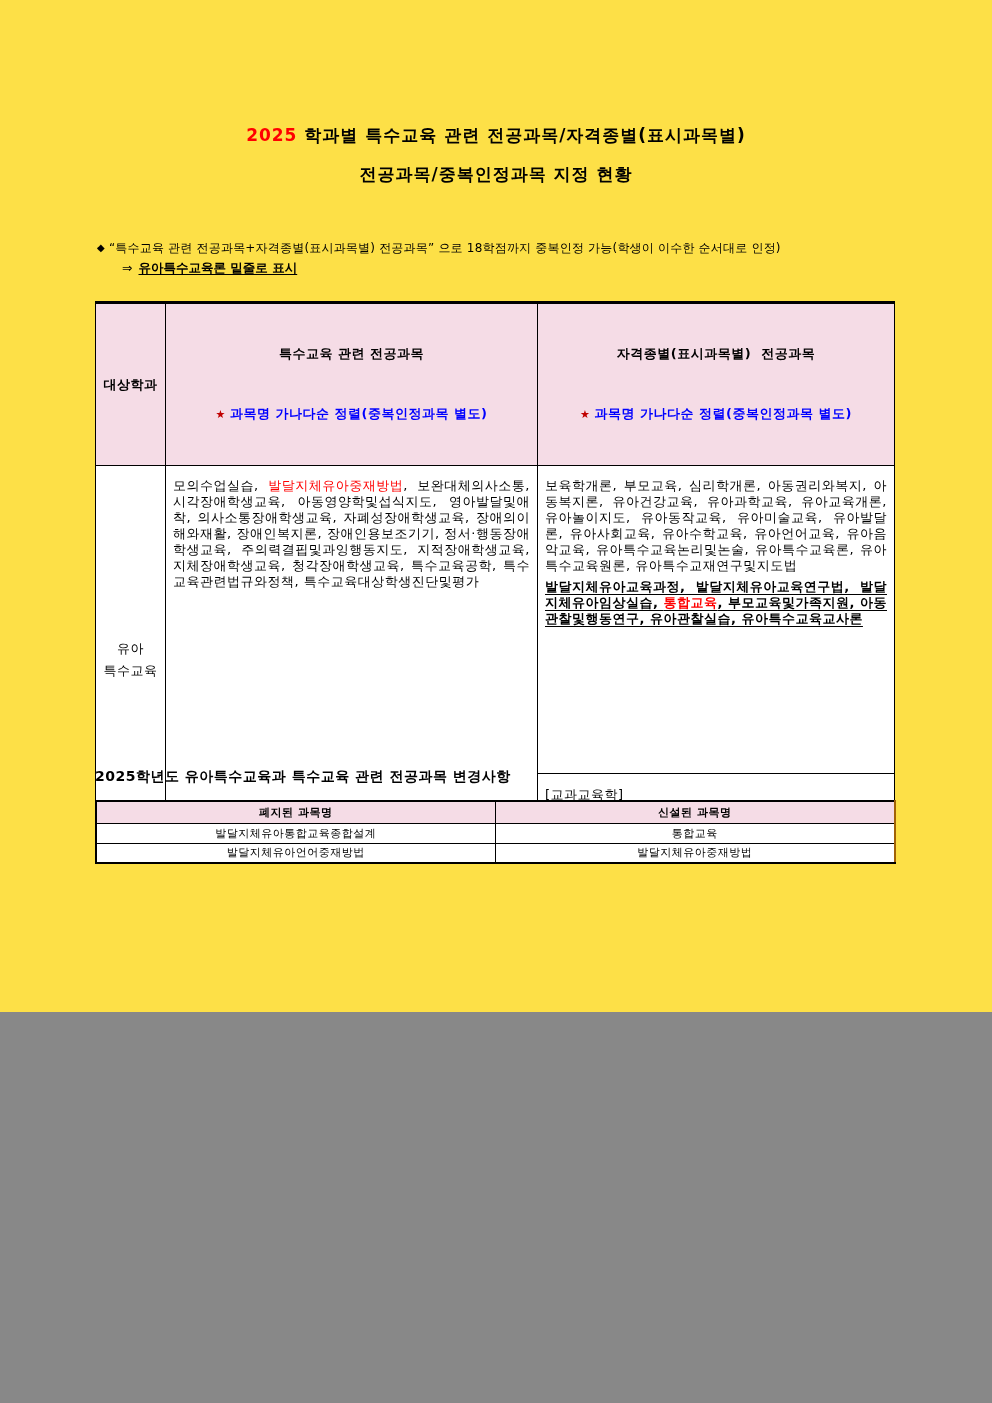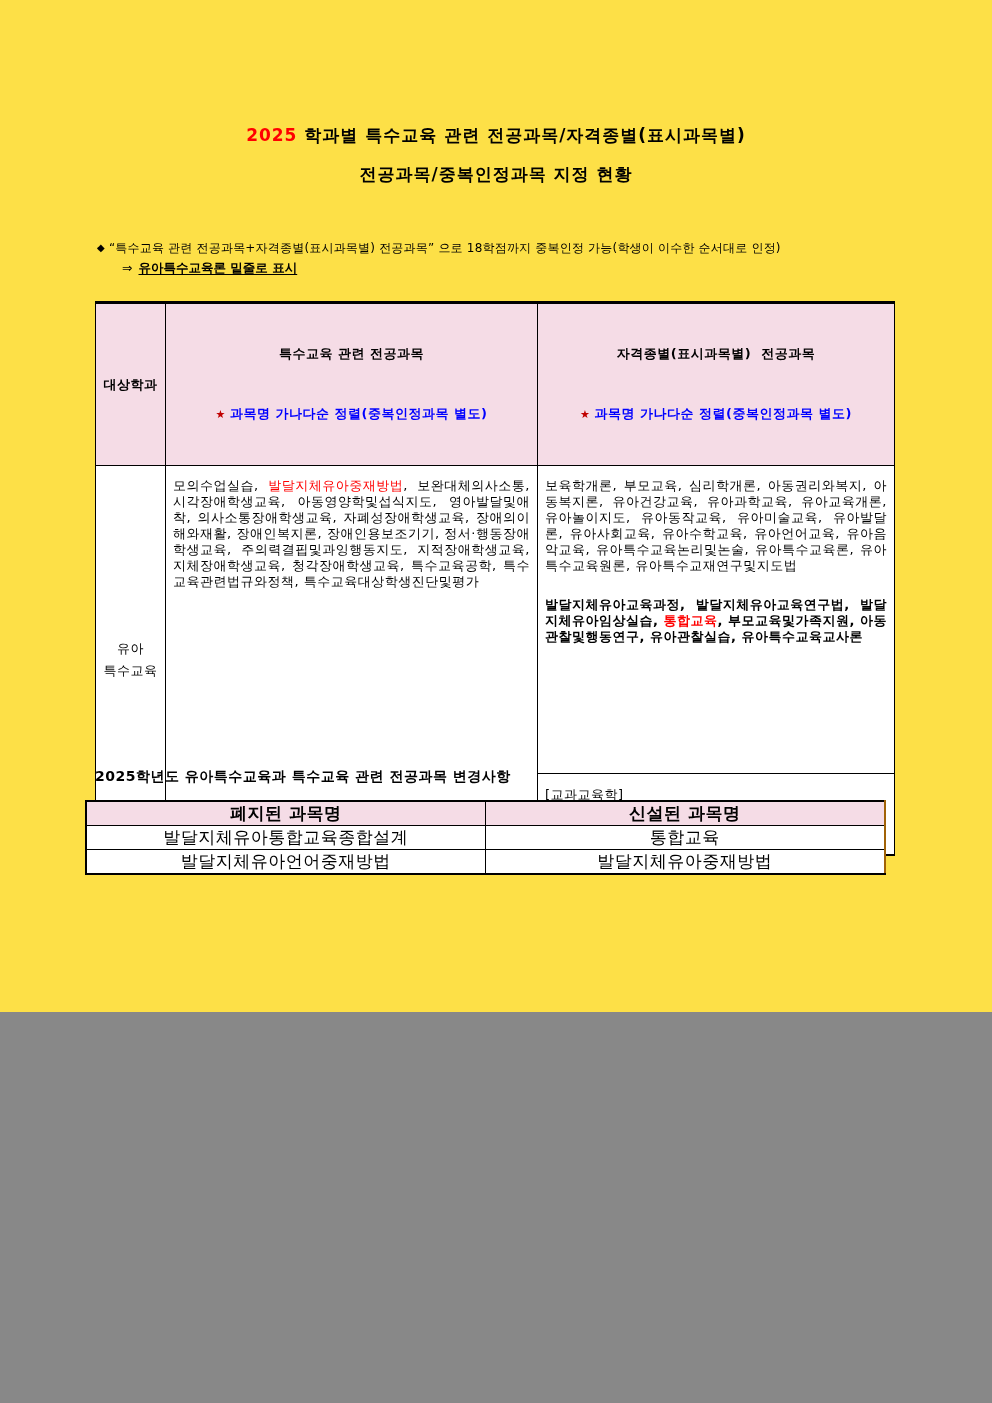--- a/index.html
+++ b/index.html
@@ -70,34 +70,35 @@
   .t1 .row-upper { height: 308px; }
   .t1 .row-lower { height: 81px; }
   .t1 .body-cell { padding: 12px 7px 8px 7px; }
   .t1 .body-text {
     line-height: 16px; letter-spacing: 0.5px;
     text-align: justify;
   }
   .t1 .subjects-left { border-bottom: 2px solid #000; }
   .t1 .cert-lower { border-bottom: 2px solid #000; padding: 10px 7px 0 7px; }
   .t1 .para2 {
-    margin-top: 23px;
+    margin-top: 5px;
     font-weight: 700;
+    text-decoration: underline;
     text-underline-offset: 3px;
   }
   .t1 .sub-line { line-height: 22px; letter-spacing: 0.5px; }
   
   .changes-heading {
     position: absolute; left: 95px; top: 768px;
     font-size: 14px; font-weight: 700; letter-spacing: 0.5px;
   }
   .t2 {
-    position: absolute; left: 85px; top: 800px;
+    position: absolute; left: 95px; top: 800px;
     width: 799px; border-collapse: collapse; table-layout: fixed;
-    font-size: 17px;
+    font-size: 11px;
   }
   .t2 th, .t2 td {
     border: 1px solid #000; text-align: center; letter-spacing: 0.5px;
   }
   .t2 th {
     background: #F5DCE6; font-weight: 700; height: 22px;
     border-top: 2px solid #000;
   }
   .t2 td { height: 20px; background: #fff; }
   .t2 tr:last-child td { border-bottom: 2px solid #000; }

